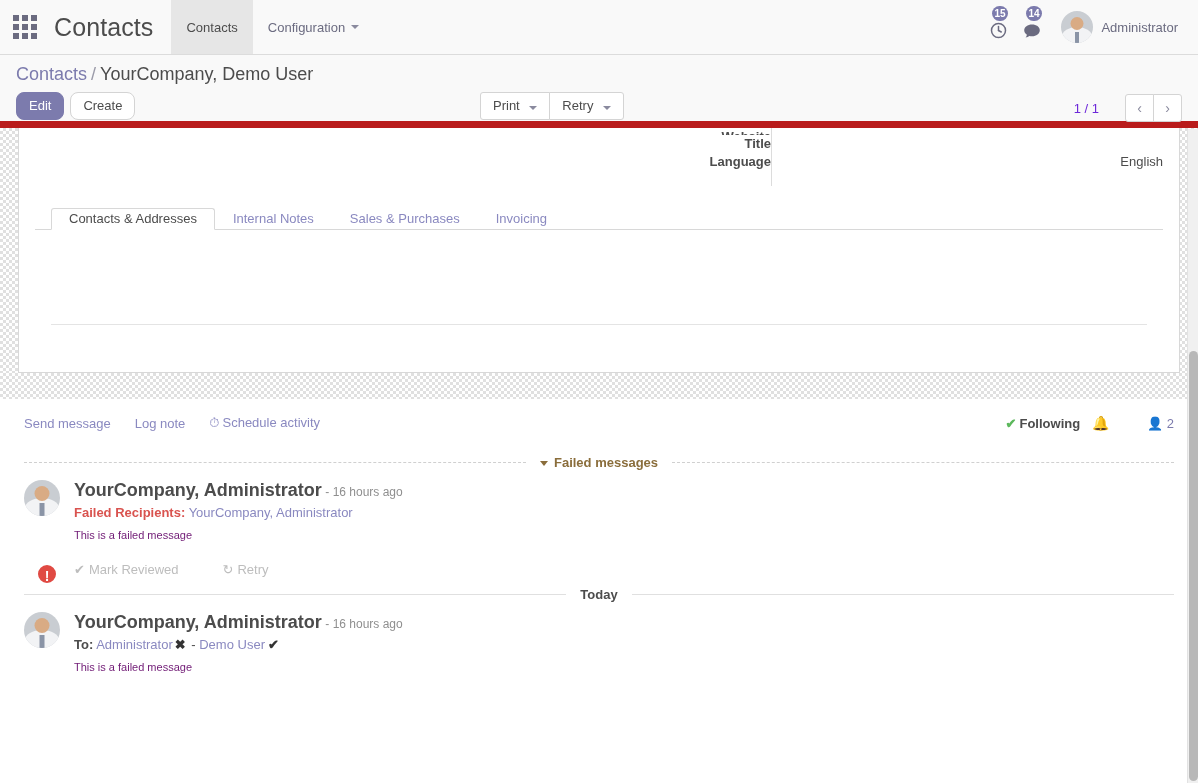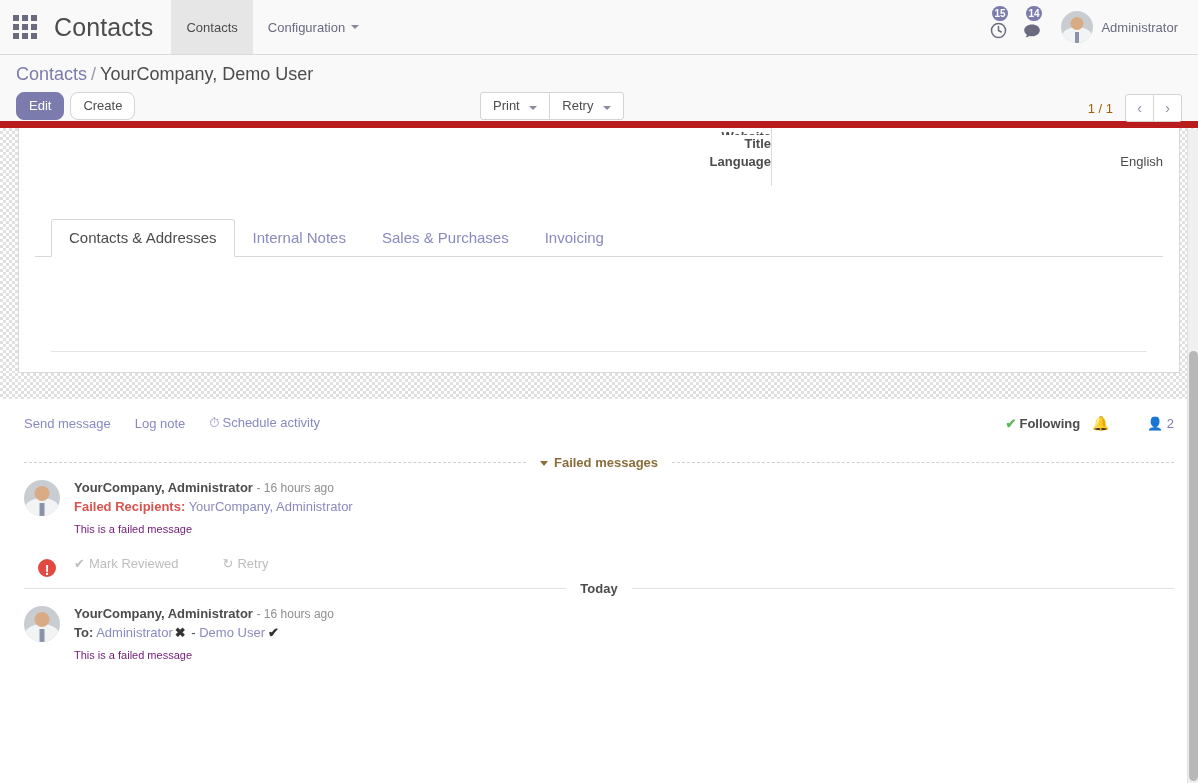--- a/index.html
+++ b/index.html
@@ -209,22 +209,22 @@
   }
   .pager {
     position: absolute;
     right: 0;
     top: 2px;
     display: flex;
     align-items: center;
   }
   .pager-count {
     font-size: 13px;
-    color: #a16207;
-    margin-right: 12px;
+    color: #6d28d9;
+    margin-right: 26px;
   }
   .pager-btn {
     width: 29px;
     height: 28px;
     border: 1px solid #d4d4d4;
     background: #fff;
     display: flex;
     align-items: center;
     justify-content: center;
     cursor: pointer;
@@ -304,29 +304,28 @@
   
   .notebook {
     margin-top: 22px;
   }
   .nb-tabs {
     display: flex;
     border-bottom: 1px solid #d8d8d8;
     padding-left: 16px;
   }
   .nb-tab {
-    padding: 9px 17px;
-    font-size: 15px;
+    padding: 1px 17px;
+    font-size: 13px;
     color: #8a89c0;
     cursor: pointer;
     border: 1px solid transparent;
     margin-bottom: -1px;
     border-radius: 3px 3px 0 0;
     line-height: 18px;
-    margin-top: 11px;
   }
   .nb-tab.active {
     color: #4c4c4c;
     background: #fff;
     border-color: #d8d8d8;
     border-bottom-color: #fff;
   }
   .nb-page {
     height: 95px;
     position: relative;
@@ -482,21 +481,21 @@
     line-height: 22px;
     text-align: center;
     border: 2px solid #fff;
     box-sizing: border-box;
     cursor: pointer;
   }
   .msg-body { flex: 1; min-width: 0; }
   .msg-author {
     font-weight: bold;
     color: #4c4c4c;
-    font-size: 13px;
+    font-size: 18px;
   }
   .msg-date {
     color: #8f8f8f;
     font-size: 12px;
   }
   .msg-recipients {
     font-size: 13px;
     line-height: 20px;
     margin-top: 2px;
   }

